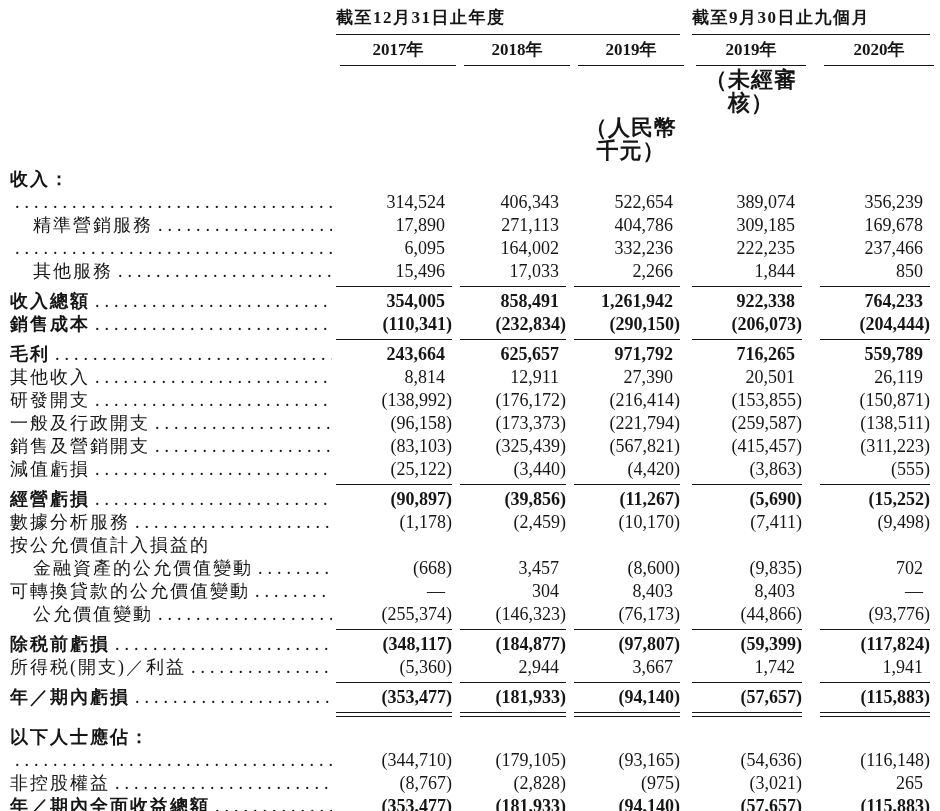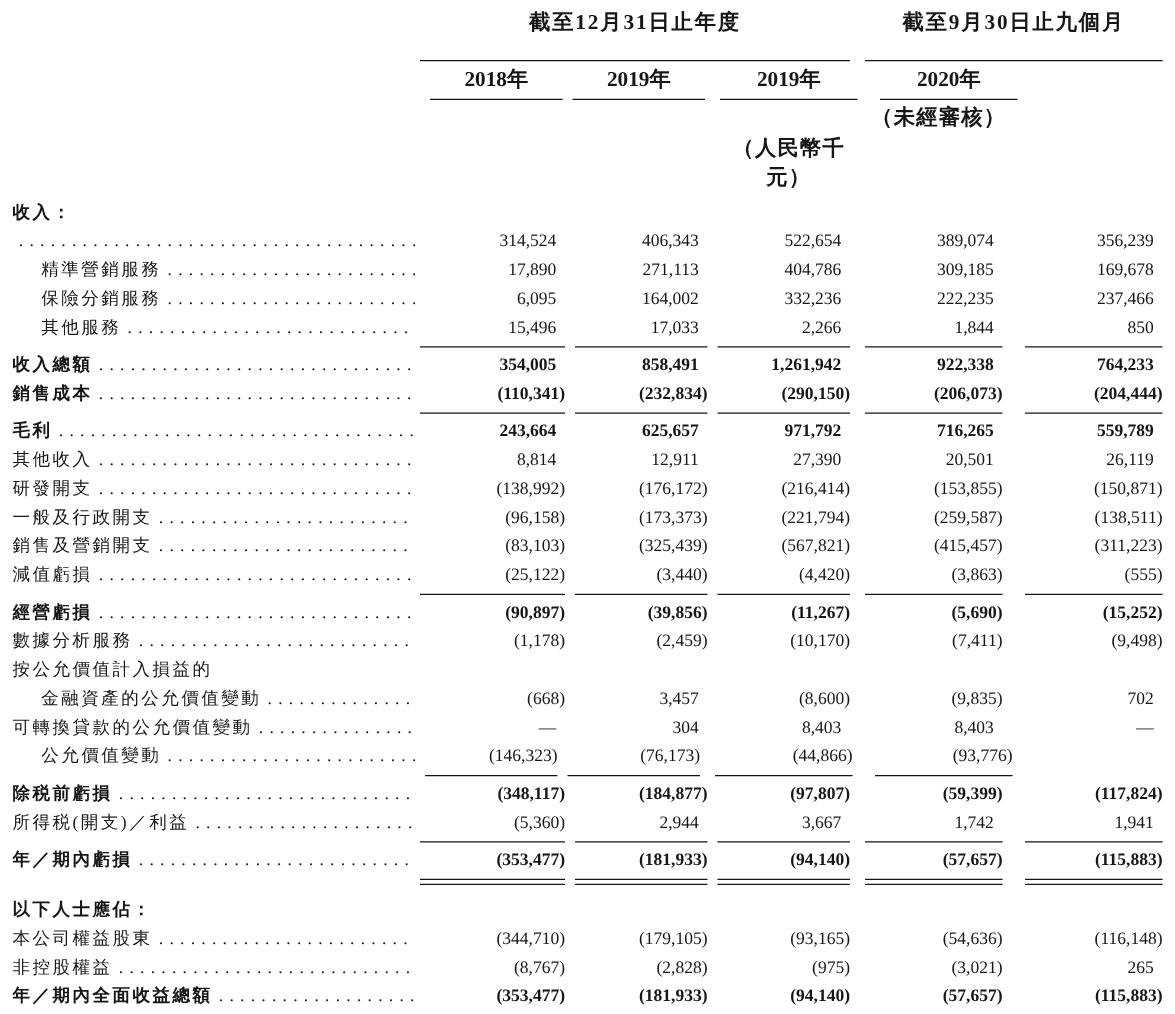--- a/index.html
+++ b/index.html
@@ -5,21 +5,21 @@
   html,body{margin:0;padding:0;background:#fff;}
   body{
     width:940px;min-height:811px;
     font-family:"Liberation Serif","DejaVu Serif",serif;
     color:#161616;
     -webkit-font-smoothing:antialiased;
   }
   .sheet{padding:6px 10px 6px 10px;}
 
   
-  .row{display:flex;align-items:baseline;line-height:23px;font-size:14px;}
+  .row{display:flex;align-items:baseline;line-height:23px;font-size:18px;}
   .labelcol{flex:0 0 322px;display:flex;align-items:baseline;overflow:hidden;}
   .label-text{white-space:nowrap;letter-spacing:2px;}
   .indent .label-text{padding-left:23px;}
   .leader{flex:1 1 auto;overflow:hidden;white-space:nowrap;letter-spacing:5px;
           padding:0 4px 0 5px;font-weight:400;color:#161616;}
   .cell{box-sizing:border-box;text-align:right;white-space:nowrap;
         font-variant-numeric:tabular-nums;}
   .c1{flex:0 0 116px;margin-left:4px;}
   .c2{flex:0 0 106px;margin-left:8px;}
   .c3{flex:0 0 106px;margin-left:8px;}
@@ -33,46 +33,47 @@
   .rule-single{margin-bottom:3px;}
   .rule-double .cell{border-bottom:1.6px solid #161616;padding-bottom:3px;position:relative;}
   .rule-double .cell::after{content:"";position:absolute;left:0;right:0;bottom:-4.5px;
         border-bottom:1.6px solid #161616;}
   .rule-double{margin-bottom:9px;}
   .gap-before{margin-top:13px;text-align:right;}
 
   
   .hdr-groups{display:flex;align-items:baseline;line-height:24px;font-size:17px;font-weight:700;}
   .hdr-spacer{flex:0 0 326px;}
-  .grp{box-sizing:border-box;text-align:center;letter-spacing:1.5px;
-       border-bottom:1.6px solid #161616;padding-bottom:18px;}
+  .grp{box-sizing:border-box;letter-spacing:1.5px;
+       border-bottom:1.6px solid #161616;padding-bottom:4px;}
   .grp1{flex:0 0 344px;}
   .grp2{flex:0 0 238px;margin-left:12px;}
   .hdr-years{display:flex;align-items:baseline;line-height:24px;font-size:17px;
              font-weight:700;margin-top:3px;}
   .ycell{box-sizing:border-box;text-align:center;border-bottom:1.6px solid #161616;
          padding-bottom:3px;}
-  .hdr-note{display:flex;line-height:23px;font-size:17px;font-weight:700;margin-top:2px;align-items:flex-end;}
+  .hdr-note{display:flex;line-height:23px;font-size:22px;font-weight:700;margin-top:2px;align-items:flex-end;}
   .note-cell{text-align:center;letter-spacing:1px;}
   .hdr-note .blank{border:none;}
   .hdr-gap{height:6px;}
 </style>
 </head>
 <body>
 
 <div class="sheet">
 
   <div class="hdr-groups">
     <div class="hdr-spacer"></div>
     <div class="grp grp1">截至12月31日止年度</div>
     <div class="grp grp2">截至9月30日止九個月</div>
   </div>
 
   <div class="hdr-years">
     <div class="hdr-spacer"></div>
+    <div class="ycell c1">2017年</div>
     <div class="ycell c2">2018年</div>
     <div class="ycell c3">2019年</div>
     <div class="ycell c4">2019年</div>
     <div class="ycell c5">2020年</div>
   </div>
 
   <div class="hdr-note">
     <div class="hdr-spacer"></div>
     <div class="note-cell c1 blank"></div>
     <div class="note-cell c2 blank"></div>
@@ -119,21 +120,20 @@
           <span class="leader">............................................................</span>
         </div>
         <div class="cell c1 pos">17,890</div>
         <div class="cell c2 pos">271,113</div>
         <div class="cell c3 pos">404,786</div>
         <div class="cell c4 pos">309,185</div>
         <div class="cell c5 pos">169,678</div>
       </div>
       <div class="row indent">
         <div class="labelcol">
-          <span class="label-text">保險分銷服務</span>
           <span class="leader">............................................................</span>
         </div>
         <div class="cell c1 pos">6,095</div>
         <div class="cell c2 pos">164,002</div>
         <div class="cell c3 pos">332,236</div>
         <div class="cell c4 pos">222,235</div>
         <div class="cell c5 pos">237,466</div>
       </div>
       <div class="row indent rule-single">
         <div class="labelcol">
@@ -286,20 +286,21 @@
         <div class="cell c2 pos">304</div>
         <div class="cell c3 pos">8,403</div>
         <div class="cell c4 pos">8,403</div>
         <div class="cell c5 pos">—</div>
       </div>
       <div class="row indent rule-single">
         <div class="labelcol">
           <span class="label-text">公允價值變動</span>
           <span class="leader">............................................................</span>
         </div>
+        <div class="cell c1">(255,374)</div>
         <div class="cell c2">(146,323)</div>
         <div class="cell c3">(76,173)</div>
         <div class="cell c4">(44,866)</div>
         <div class="cell c5">(93,776)</div>
       </div>
       <div class="row bold">
         <div class="labelcol">
           <span class="label-text">除税前虧損</span>
           <span class="leader">............................................................</span>
         </div>
@@ -336,21 +337,20 @@
           <span class="label-text">以下人士應佔：</span>
         </div>
         <div class="cell c1"></div>
         <div class="cell c2"></div>
         <div class="cell c3"></div>
         <div class="cell c4"></div>
         <div class="cell c5"></div>
       </div>
       <div class="row">
         <div class="labelcol">
-          <span class="label-text">本公司權益股東</span>
           <span class="leader">............................................................</span>
         </div>
         <div class="cell c1">(344,710)</div>
         <div class="cell c2">(179,105)</div>
         <div class="cell c3">(93,165)</div>
         <div class="cell c4">(54,636)</div>
         <div class="cell c5">(116,148)</div>
       </div>
       <div class="row">
         <div class="labelcol">

